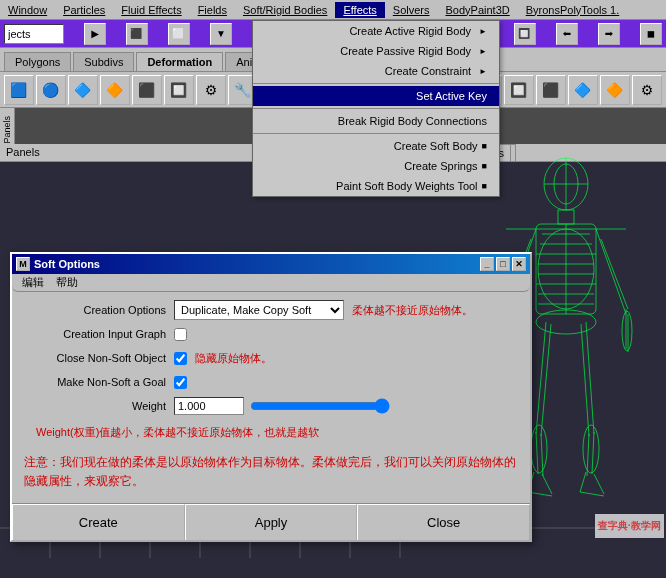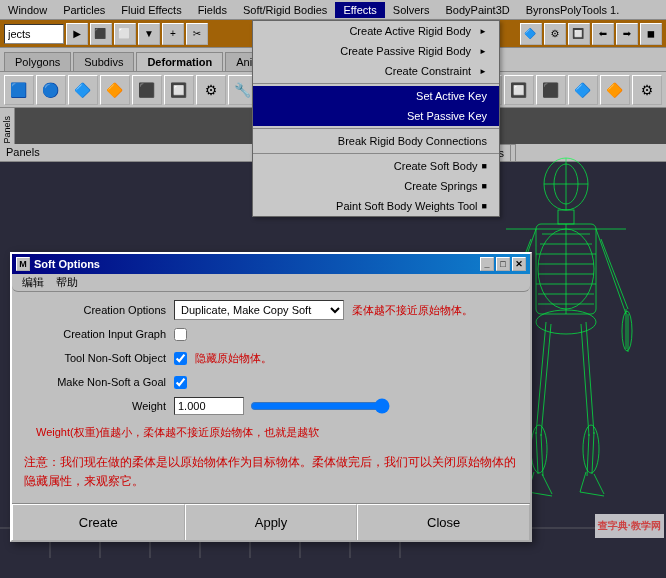--- a/index.html
+++ b/index.html
@@ -22,32 +22,33 @@
       border-bottom: 1px solid #888;
       position: relative;
       z-index: 10;
     }
     .menu-item {
       padding: 2px 8px;
       font-size: 11px;
       color: #000;
       cursor: pointer;
       white-space: nowrap;
+      text-decoration: underline;
     }
     .menu-item.highlighted { background: #000080; color: #fff; }
 
     
     .toolbar-row {
-      background: #a16207;
+      background: #6d28d9;
       height: 28px;
       display: flex;
       align-items: center;
       padding: 2px 4px;
       border-bottom: 1px solid #888;
-      gap: 2px;
+      gap: 20px;
     }
     .toolbar-input {
       width: 60px;
       height: 20px;
       font-size: 11px;
       border: 1px inset #888;
       background: #fff;
       padding: 1px 3px;
     }
     .toolbar-btn {
@@ -571,23 +572,20 @@
       <span class="dropdown-arrow">►</span>
     </div>
     <div class="dropdown-menu-item">
       <span>Create Constraint</span>
       <span class="dropdown-arrow">►</span>
     </div>
     <div class="dropdown-separator"></div>
     <div class="dropdown-menu-item highlighted">
       <span>Set Active Key</span>
     </div>
-    <div class="dropdown-menu-item highlighted">
-      <span>Set Passive Key</span>
-    </div>
     <div class="dropdown-separator"></div>
     <div class="dropdown-menu-item">
       <span>Break Rigid Body Connections</span>
     </div>
     <div class="dropdown-separator"></div>
     <div class="dropdown-menu-item">
       <span>Create Soft Body</span>
       <span class="dropdown-icon">■</span>
     </div>
     <div class="dropdown-menu-item">
@@ -629,21 +627,21 @@
       </select>
       <span style="margin-left:8px; color:#cc0000; font-size:11px;">柔体越不接近原始物体。</span>
     </div>
 
     <div class="form-row">
       <span class="form-label">Creation Input Graph</span>
       <input type="checkbox" class="form-checkbox" style="">
     </div>
 
     <div class="form-row">
-      <span class="form-label">Tool Non-Soft Object</span>
+      <span class="form-label">Close Non-Soft Object</span>
       <input type="checkbox" class="form-checkbox" checked="" style="">
       <span style="margin-left:8px; color:#cc0000; font-size:11px;">隐藏原始物体。</span>
     </div>
 
     <div class="form-row">
       <span class="form-label">Make Non-Soft a Goal</span>
       <input type="checkbox" class="form-checkbox" checked="" style="">
     </div>
 
     <div class="form-row">

